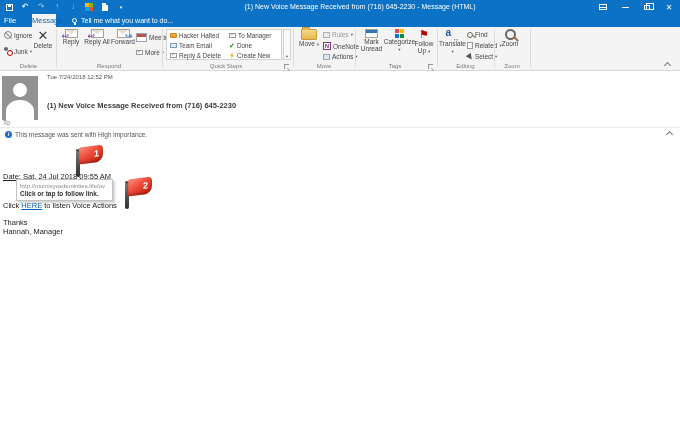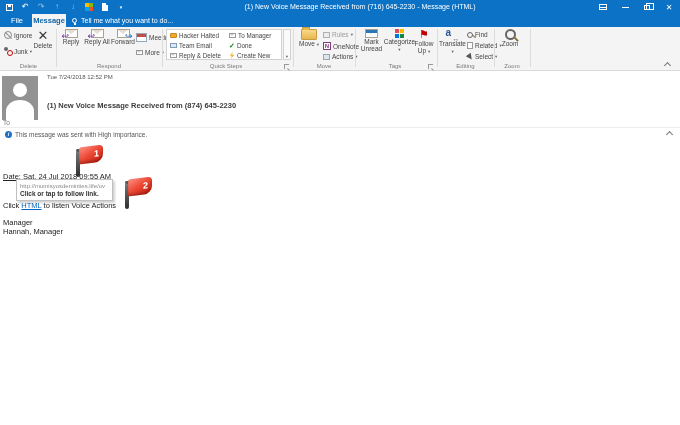--- a/index.html
+++ b/index.html
@@ -25,23 +25,23 @@
   .winctl{position:absolute;right:0;top:0;height:14px;display:flex;align-items:center;}
   .winbtn{width:22px;height:14px;display:flex;align-items:center;justify-content:center;color:#fff;font-size:8px;}
   .i-ribbonbox{width:8px;height:6px;border:1px solid #fff;display:inline-block;position:relative;}
   .i-ribbonbox::before{content:"";position:absolute;left:0;top:1.5px;width:6px;height:1px;background:#fff;}
   .i-minbar{width:7px;height:1px;background:#fff;display:inline-block;}
   .i-restore{width:6px;height:5px;border:1px solid #fff;display:inline-block;position:relative;}
   .i-restore::before{content:"";position:absolute;left:1px;top:-3px;width:6px;height:5px;border:1px solid #fff;}
 
   
   .tabrow{position:absolute;left:0;top:14px;width:680px;height:13px;background:#0b72c6;}
-  .tab{position:absolute;top:0;height:13px;line-height:13px;font-size:7.5px;color:#fff;text-align:center;}
+  .tab{position:absolute;top:0;height:13px;line-height:13px;font-size:7.5px;color:#fff;}
   .tab-file{left:4px;width:26px;}
-  .tab-message{left:32px;width:34px;background:#f4f4f4;color:#1066ab;font-weight:bold;}
+  .tab-message{left:32px;width:24px;background:#f4f4f4;color:#1066ab;font-weight:normal;}
   .tellme{position:absolute;left:72px;top:0;height:13px;display:flex;align-items:center;gap:4px;
           color:#fff;font-size:7px;}
   .i-bulb{width:5px;height:5px;border:1px solid #fff;border-radius:50%;position:relative;display:inline-block;}
   .i-bulb::after{content:"";position:absolute;left:1px;bottom:-2.5px;width:1.5px;height:2px;background:#fff;}
 
   
   .ribbon{position:absolute;left:0;top:27px;width:680px;height:44px;background:#f4f4f4;
           border-bottom:1px solid #d9d9d9;font-size:6.5px;color:#444;}
   .rsep{position:absolute;top:2px;width:1px;height:38px;background:#dcdcdc;}
   .grp-label{position:absolute;top:36px;height:8px;font-size:6px;color:#7a7a7a;text-align:center;}
@@ -354,21 +354,21 @@
     </span>
     <span class="grp-label" style="left:495px;width:34px">Zoom</span>
     <span class="rsep" style="left:530px"></span>
 
     <span class="chev-up" style="position:absolute;right:10px;top:36px"></span>
   </div>
 
   <div class="msgheader">
     <div class="avatar"></div>
     <div class="sent-time">Tue 7/24/2018 12:52 PM</div>
-    <div class="subject">(1) New Voice Message Received from (874) 645-2230</div>
+    <div class="subject">(1) New Voice Message Received from (716) 645-2230</div>
     <div class="to-label">To</div>
   </div>
 
   <div class="infobar">
     <span class="i-info">i</span>
     <span class="infobar-text">This message was sent with High importance.</span>
     <span class="chev-up hdr-chev"></span>
   </div>
 
   <div class="mailbody">
@@ -382,18 +382,18 @@
     <div class="linktip">
       <div class="url">http://mumisyosdeminties.life/ov</div>
       <div class="hint">Click or tap to follow link.</div>
     </div>
     <span class="flagimg" style="left:124px;top:37px">
       <span class="flag-pole"></span>
       <span class="flag-banner">
         <span class="flag-num">2</span>
       </span>
     </span>
-    <div class="clickline"><span>Click </span><a class="herelink">HTML</a><span> to listen Voice Actions</span></div>
-    <div class="thanks">Manager</div>
+    <div class="clickline"><span>Click </span><a class="herelink">HERE</a><span> to listen Voice Actions</span></div>
+    <div class="thanks">Thanks</div>
     <div class="signature">Hannah, Manager</div>
   </div>
 
 </div>
 
 </body></html>

